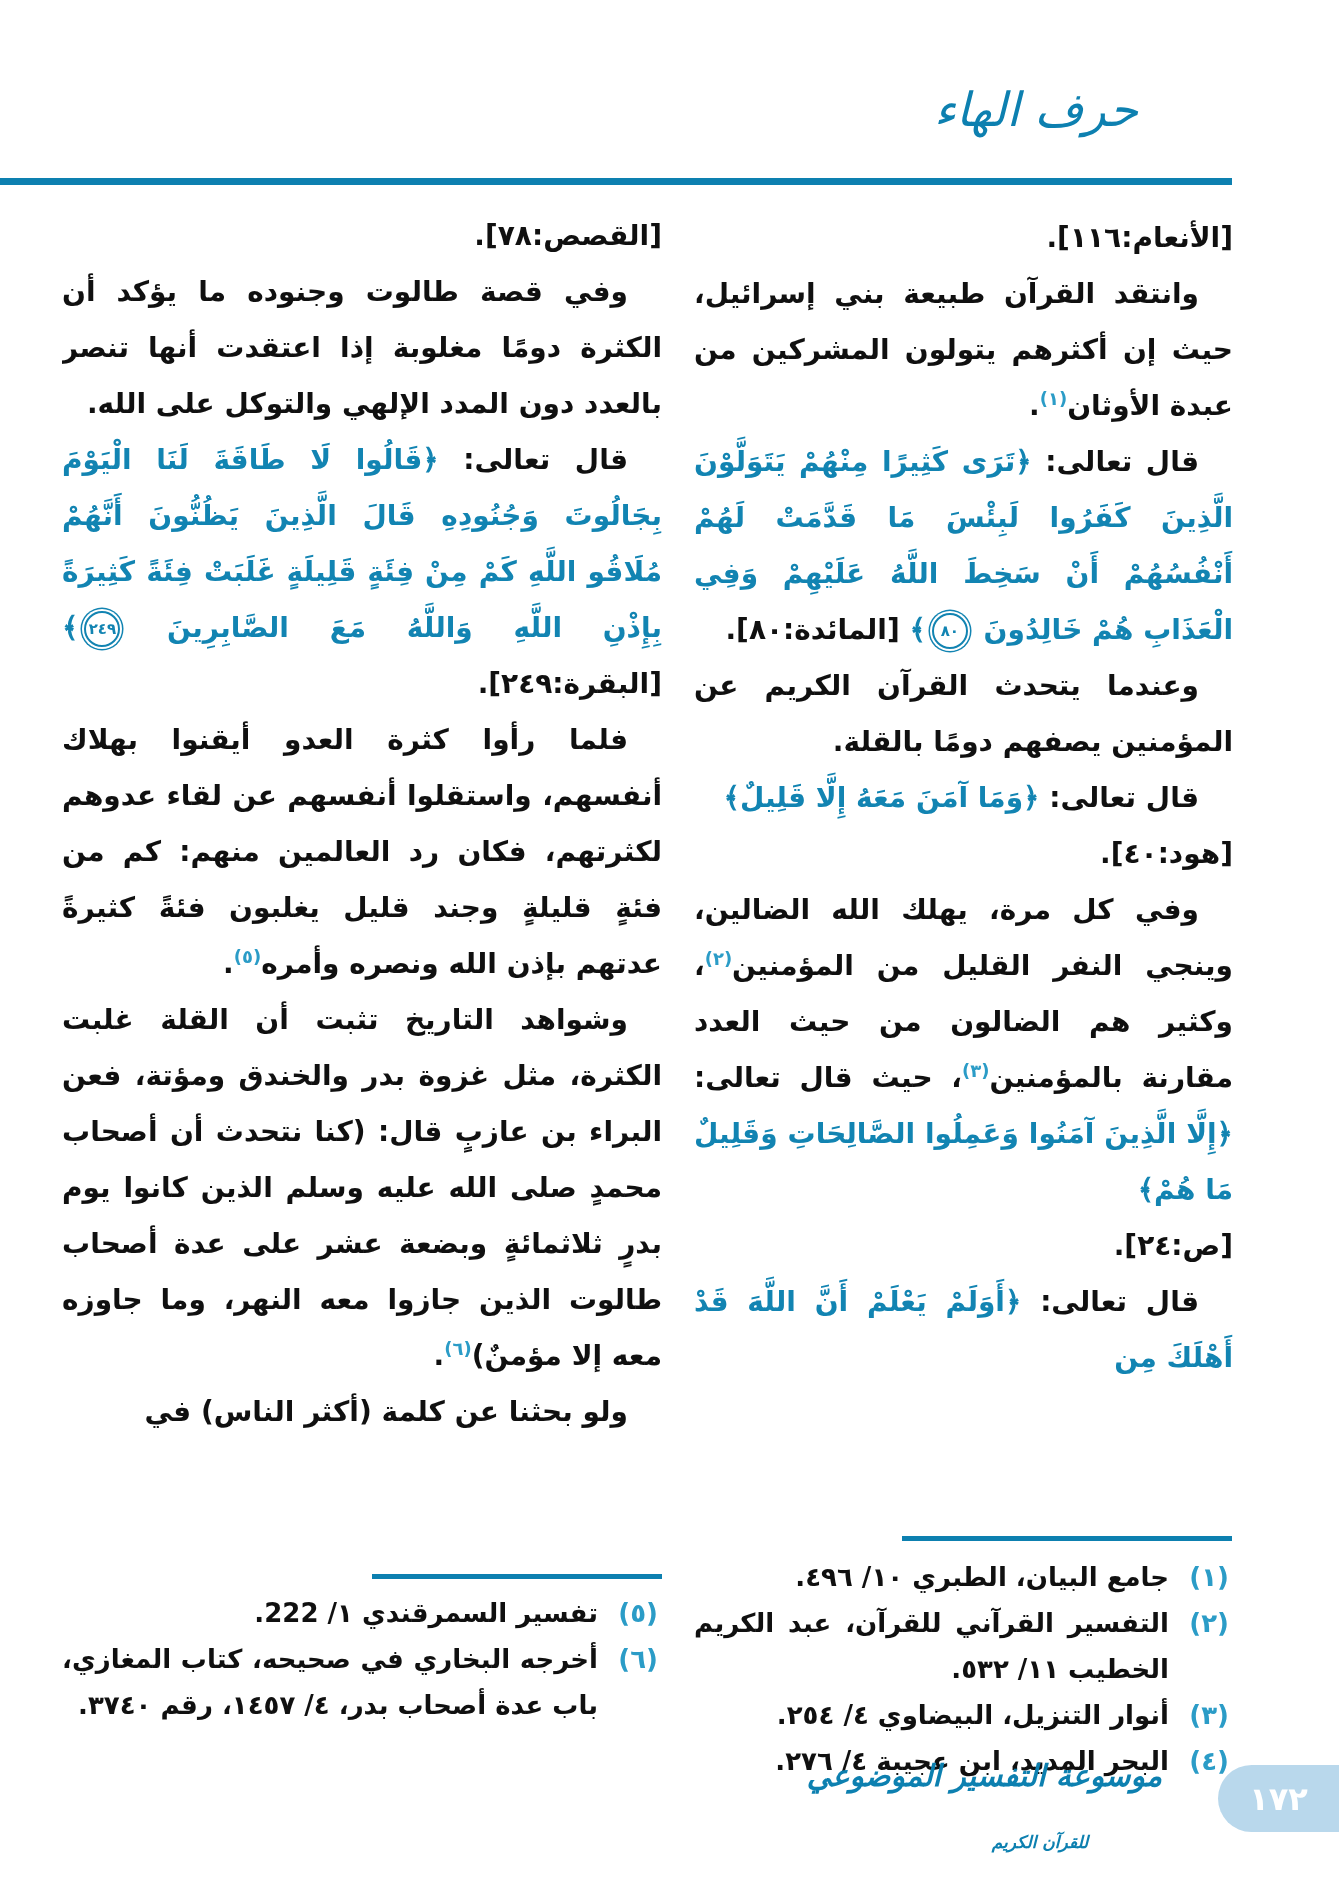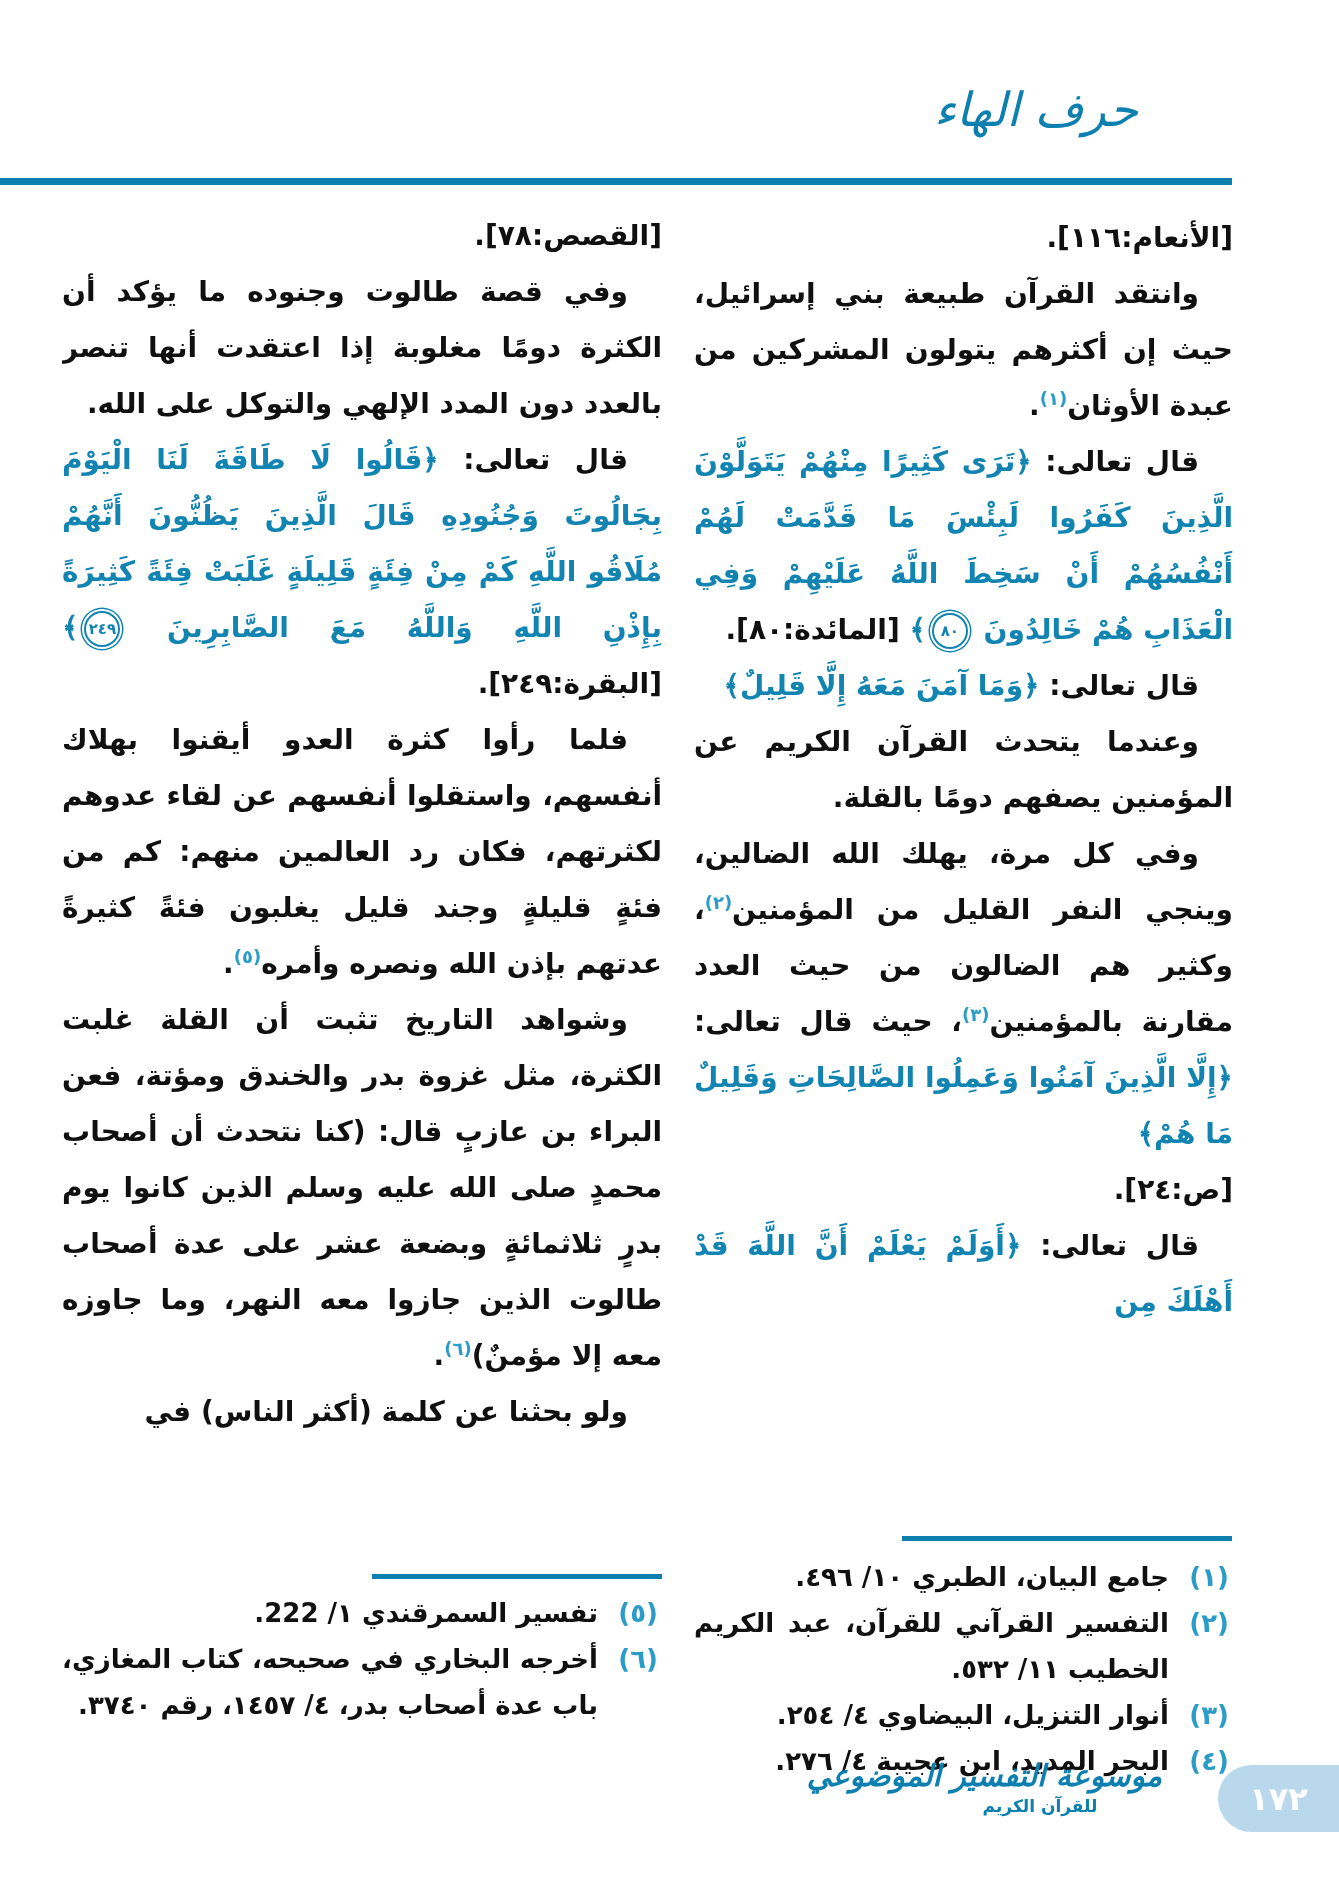--- a/index.html
+++ b/index.html
@@ -83,21 +83,21 @@
     position:absolute;right:4px;top:0;
     color:var(--fn-accent);
   }
   
   .footer-logo{
     position:absolute;top:1758px;left:918px;width:244px;
     direction:rtl;text-align:center;color:var(--accent);
     font-weight:bold;
   }
   .footer-logo .l1{font-size:30px;line-height:36px;font-style:italic;white-space:nowrap;}
-  .footer-logo .l2{font-size:17px;line-height:24px;}
+  .footer-logo .l2{font-size:17px;line-height:24px;font-style:italic;margin-top:36px;}
   .page-pill{
     position:absolute;top:1765px;right:0;
     width:121px;height:67px;
     background:var(--pill);
     border-radius:34px 0 0 34px;
     display:flex;align-items:center;justify-content:center;
     color:var(--pill-text);
     font-size:32px;font-weight:bold;
     letter-spacing:4px;
   }
@@ -105,22 +105,23 @@
 </head>
 <body>
 
 <div class="header-title">حرف الهاء</div>
 <div class="header-rule"></div>
 
 <div class="column col-right" id="col-right">
     <p class="para ref"><span class="seg-text">[الأنعام:١١٦].</span></p>
     <p class="para indent"><span class="seg-text">وانتقد القرآن طبيعة بني إسرائيل، حيث إن أكثرهم يتولون المشركين من عبدة الأوثان</span><span class="fnmark">(١)</span><span class="seg-text">.</span></p>
     <p class="para indent"><span class="seg-text">قال تعالى: </span><span class="seg-quran">﴿تَرَى كَثِيرًا مِنْهُمْ يَتَوَلَّوْنَ الَّذِينَ كَفَرُوا لَبِئْسَ مَا قَدَّمَتْ لَهُمْ أَنْفُسُهُمْ أَنْ سَخِطَ اللَّهُ عَلَيْهِمْ وَفِي الْعَذَابِ هُمْ خَالِدُونَ </span><span class="medallion">٨٠</span><span class="seg-quran">﴾</span><span class="seg-text"> [المائدة:٨٠].</span></p>
+    <p class="para indent"><span class="seg-text">وعندما يتحدث القرآن الكريم عن المؤمنين يصفهم دومًا بالقلة.</span></p>
     <p class="para indent"><span class="seg-text">قال تعالى: </span><span class="seg-quran">﴿وَمَا آمَنَ مَعَهُ إِلَّا قَلِيلٌ﴾</span></p>
-    <p class="para indent"><span class="seg-text">وعندما يتحدث القرآن الكريم عن المؤمنين يصفهم دومًا بالقلة.</span></p>
+    <p class="para ref"><span class="seg-text">[هود:٤٠].</span></p>
     <p class="para indent"><span class="seg-text">وفي كل مرة، يهلك الله الضالين، وينجي النفر القليل من المؤمنين</span><span class="fnmark">(٢)</span><span class="seg-text">، وكثير هم الضالون من حيث العدد مقارنة بالمؤمنين</span><span class="fnmark">(٣)</span><span class="seg-text">، حيث قال تعالى: </span><span class="seg-quran">﴿إِلَّا الَّذِينَ آمَنُوا وَعَمِلُوا الصَّالِحَاتِ وَقَلِيلٌ مَا هُمْ﴾</span></p>
     <p class="para ref"><span class="seg-text">[ص:٢٤].</span></p>
     <p class="para indent"><span class="seg-text">قال تعالى: </span><span class="seg-quran">﴿أَوَلَمْ يَعْلَمْ أَنَّ اللَّهَ قَدْ أَهْلَكَ مِن</span></p>
   </div>
 <div class="column col-left" id="col-left">
     <p class="para ref"><span class="seg-text">[القصص:٧٨].</span></p>
     <p class="para indent"><span class="seg-text">وفي قصة طالوت وجنوده ما يؤكد أن الكثرة دومًا مغلوبة إذا اعتقدت أنها تنصر بالعدد دون المدد الإلهي والتوكل على الله.</span></p>
     <p class="para indent"><span class="seg-text">قال تعالى: </span><span class="seg-quran">﴿قَالُوا لَا طَاقَةَ لَنَا الْيَوْمَ بِجَالُوتَ وَجُنُودِهِ قَالَ الَّذِينَ يَظُنُّونَ أَنَّهُمْ مُلَاقُو اللَّهِ كَمْ مِنْ فِئَةٍ قَلِيلَةٍ غَلَبَتْ فِئَةً كَثِيرَةً بِإِذْنِ اللَّهِ وَاللَّهُ مَعَ الصَّابِرِينَ </span><span class="medallion">٢٤٩</span><span class="seg-quran">﴾</span><span class="seg-text"> [البقرة:٢٤٩].</span></p>
     <p class="para indent"><span class="seg-text">فلما رأوا كثرة العدو أيقنوا بهلاك أنفسهم، واستقلوا أنفسهم عن لقاء عدوهم لكثرتهم، فكان رد العالمين منهم: كم من فئةٍ قليلةٍ وجند قليل يغلبون فئةً كثيرةً عدتهم بإذن الله ونصره وأمره</span><span class="fnmark">(٥)</span><span class="seg-text">.</span></p>
     <p class="para indent"><span class="seg-text">وشواهد التاريخ تثبت أن القلة غلبت الكثرة، مثل غزوة بدر والخندق ومؤتة، فعن البراء بن عازبٍ قال: (كنا نتحدث أن أصحاب محمدٍ صلى الله عليه وسلم الذين كانوا يوم بدرٍ ثلاثمائةٍ وبضعة عشر على عدة أصحاب طالوت الذين جازوا معه النهر، وما جاوزه معه إلا مؤمنٌ)</span><span class="fnmark">(٦)</span><span class="seg-text">.</span></p>

